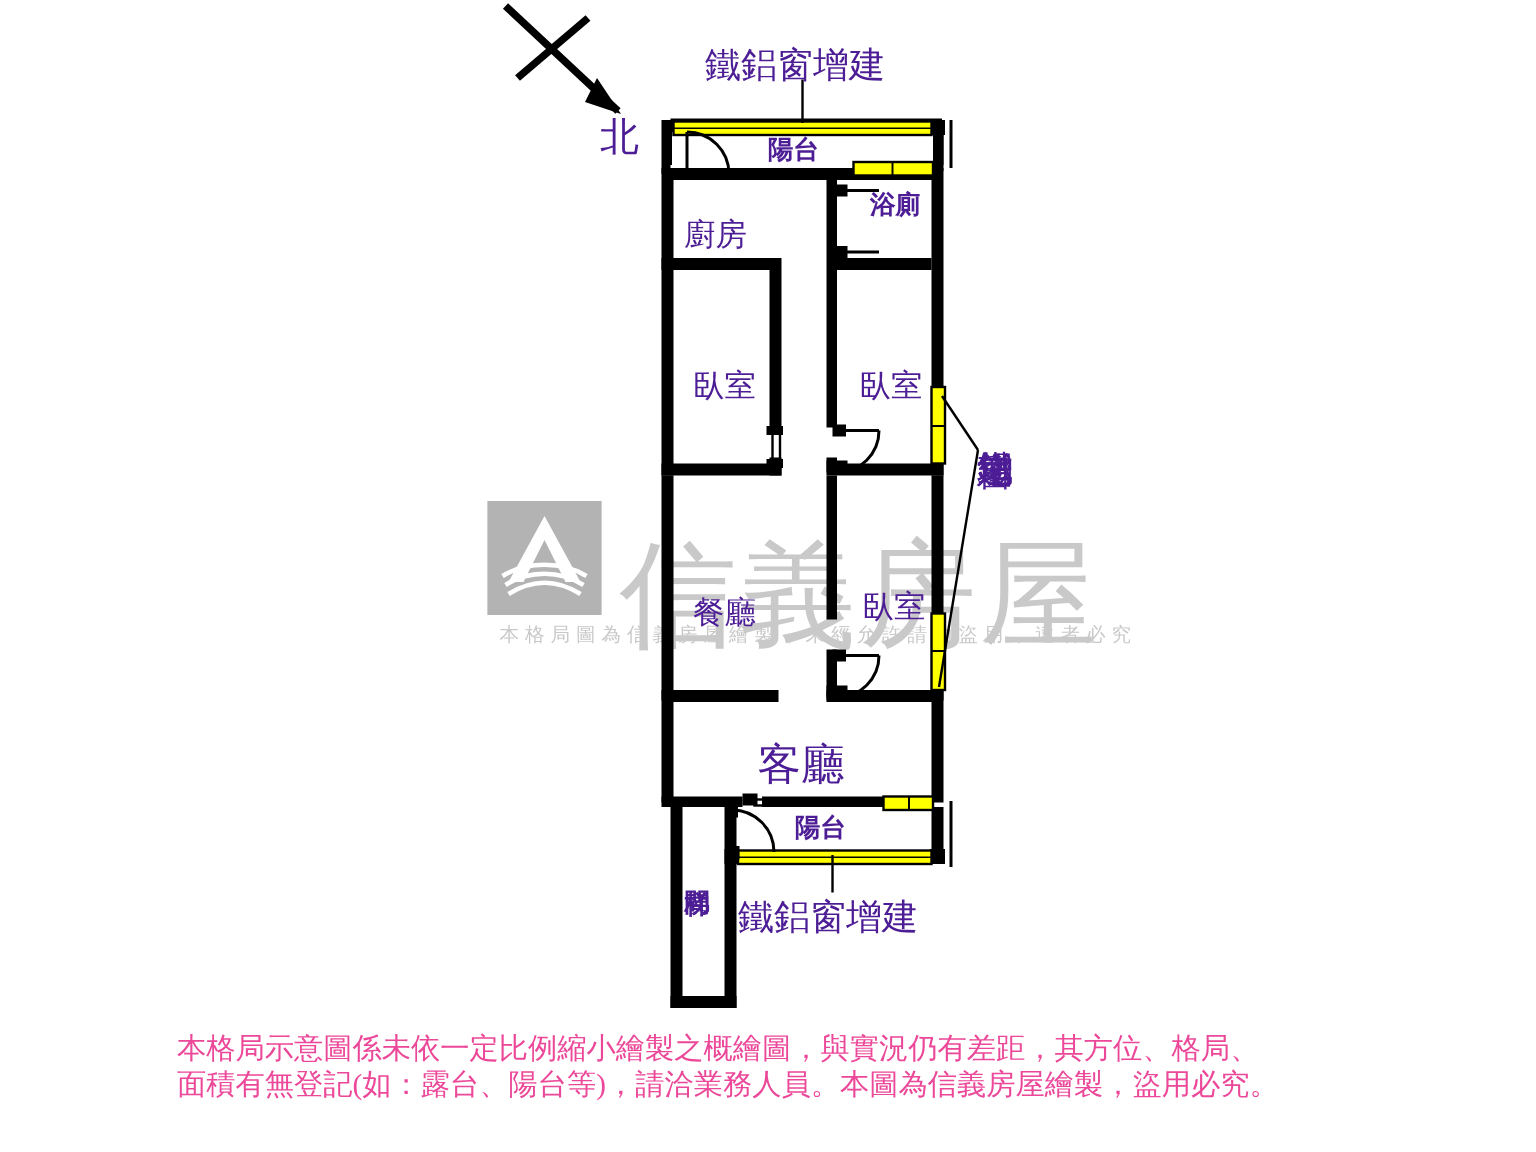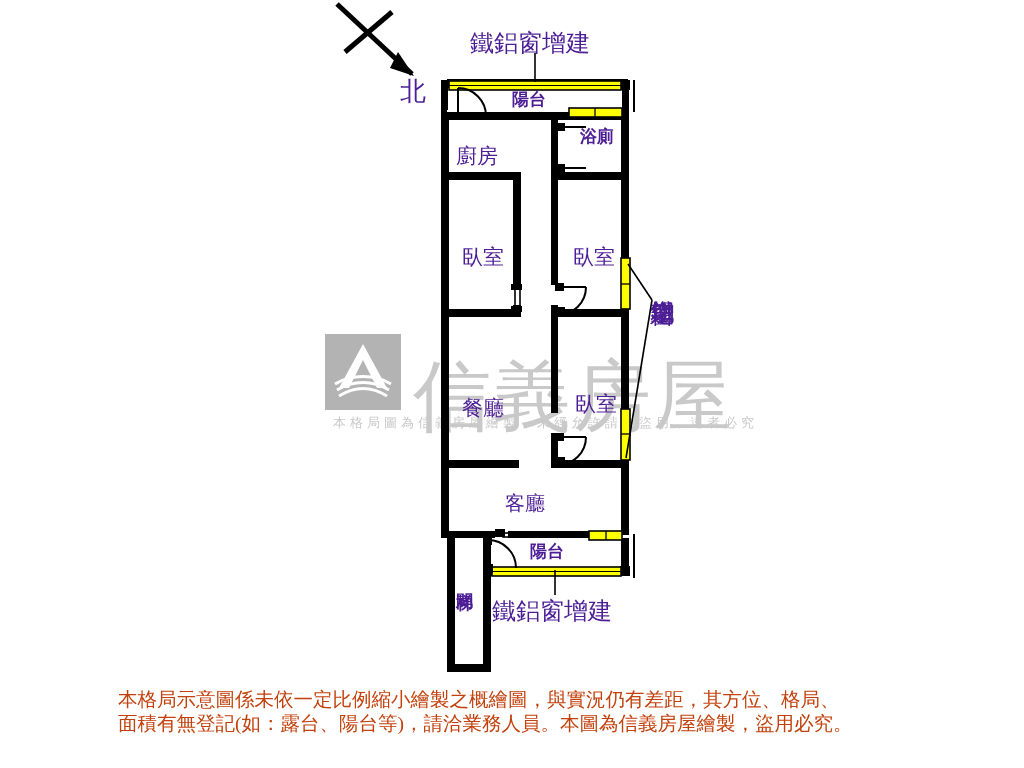--- a/index.html
+++ b/index.html
@@ -72,41 +72,41 @@
 
   
   .lbl {
     position: absolute;
     z-index: 4;
     white-space: nowrap;
     font-family: "Liberation Serif","DejaVu Serif",serif;
     color: #4c1d95;
   }
   .lbl-room   { font-size: 21px; margin-top: 20px; }
-  .lbl-room-l { font-size: 20px; }
+  .lbl-room-l { font-size: 29px; }
   .lbl-small  { font-size: 17px; font-weight: bold; }
   .lbl-anno   { font-size: 24px; }
   .lbl-north  { font-size: 26px; }
   .lbl-vert {
     writing-mode: vertical-rl;
     text-orientation: upright;
     line-height: 1.02;
     letter-spacing: 0px;
   }
 
   
   #disclaimer {
     position: absolute;
     left: 118px;
     top: 688px;
     width: 790px;
     z-index: 5;
     font-size: 19.5px;
     line-height: 24px;
-    color: #c2410c;
+    color: #ec4899;
     letter-spacing: 0px;
     font-family: "Liberation Serif","DejaVu Serif",serif;
   }
   #disclaimer p { margin: 0; }
 </style>
 </head>
 <body>
 
 <div id="stage">
 

